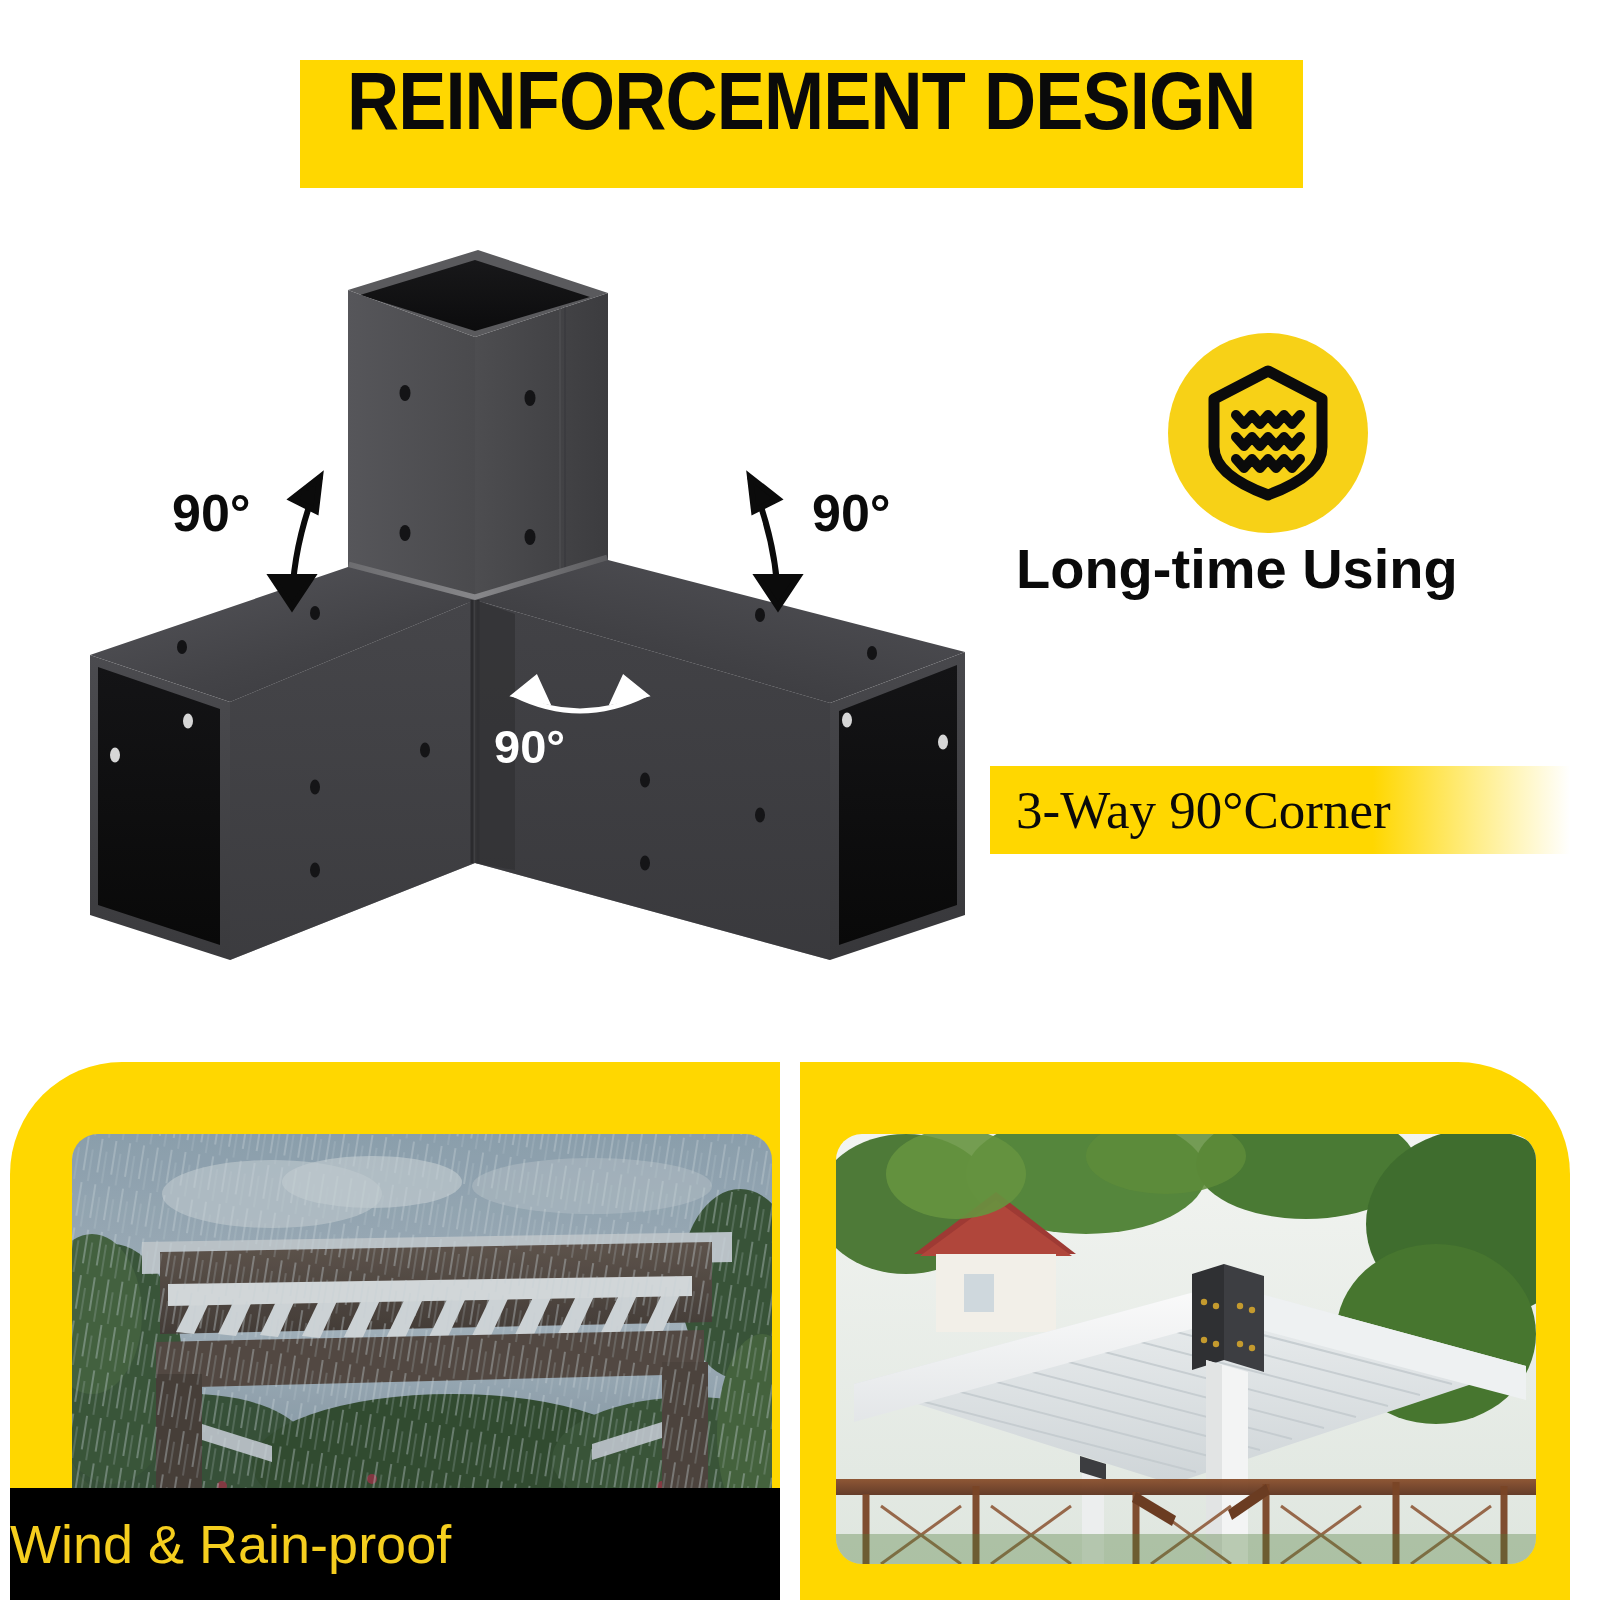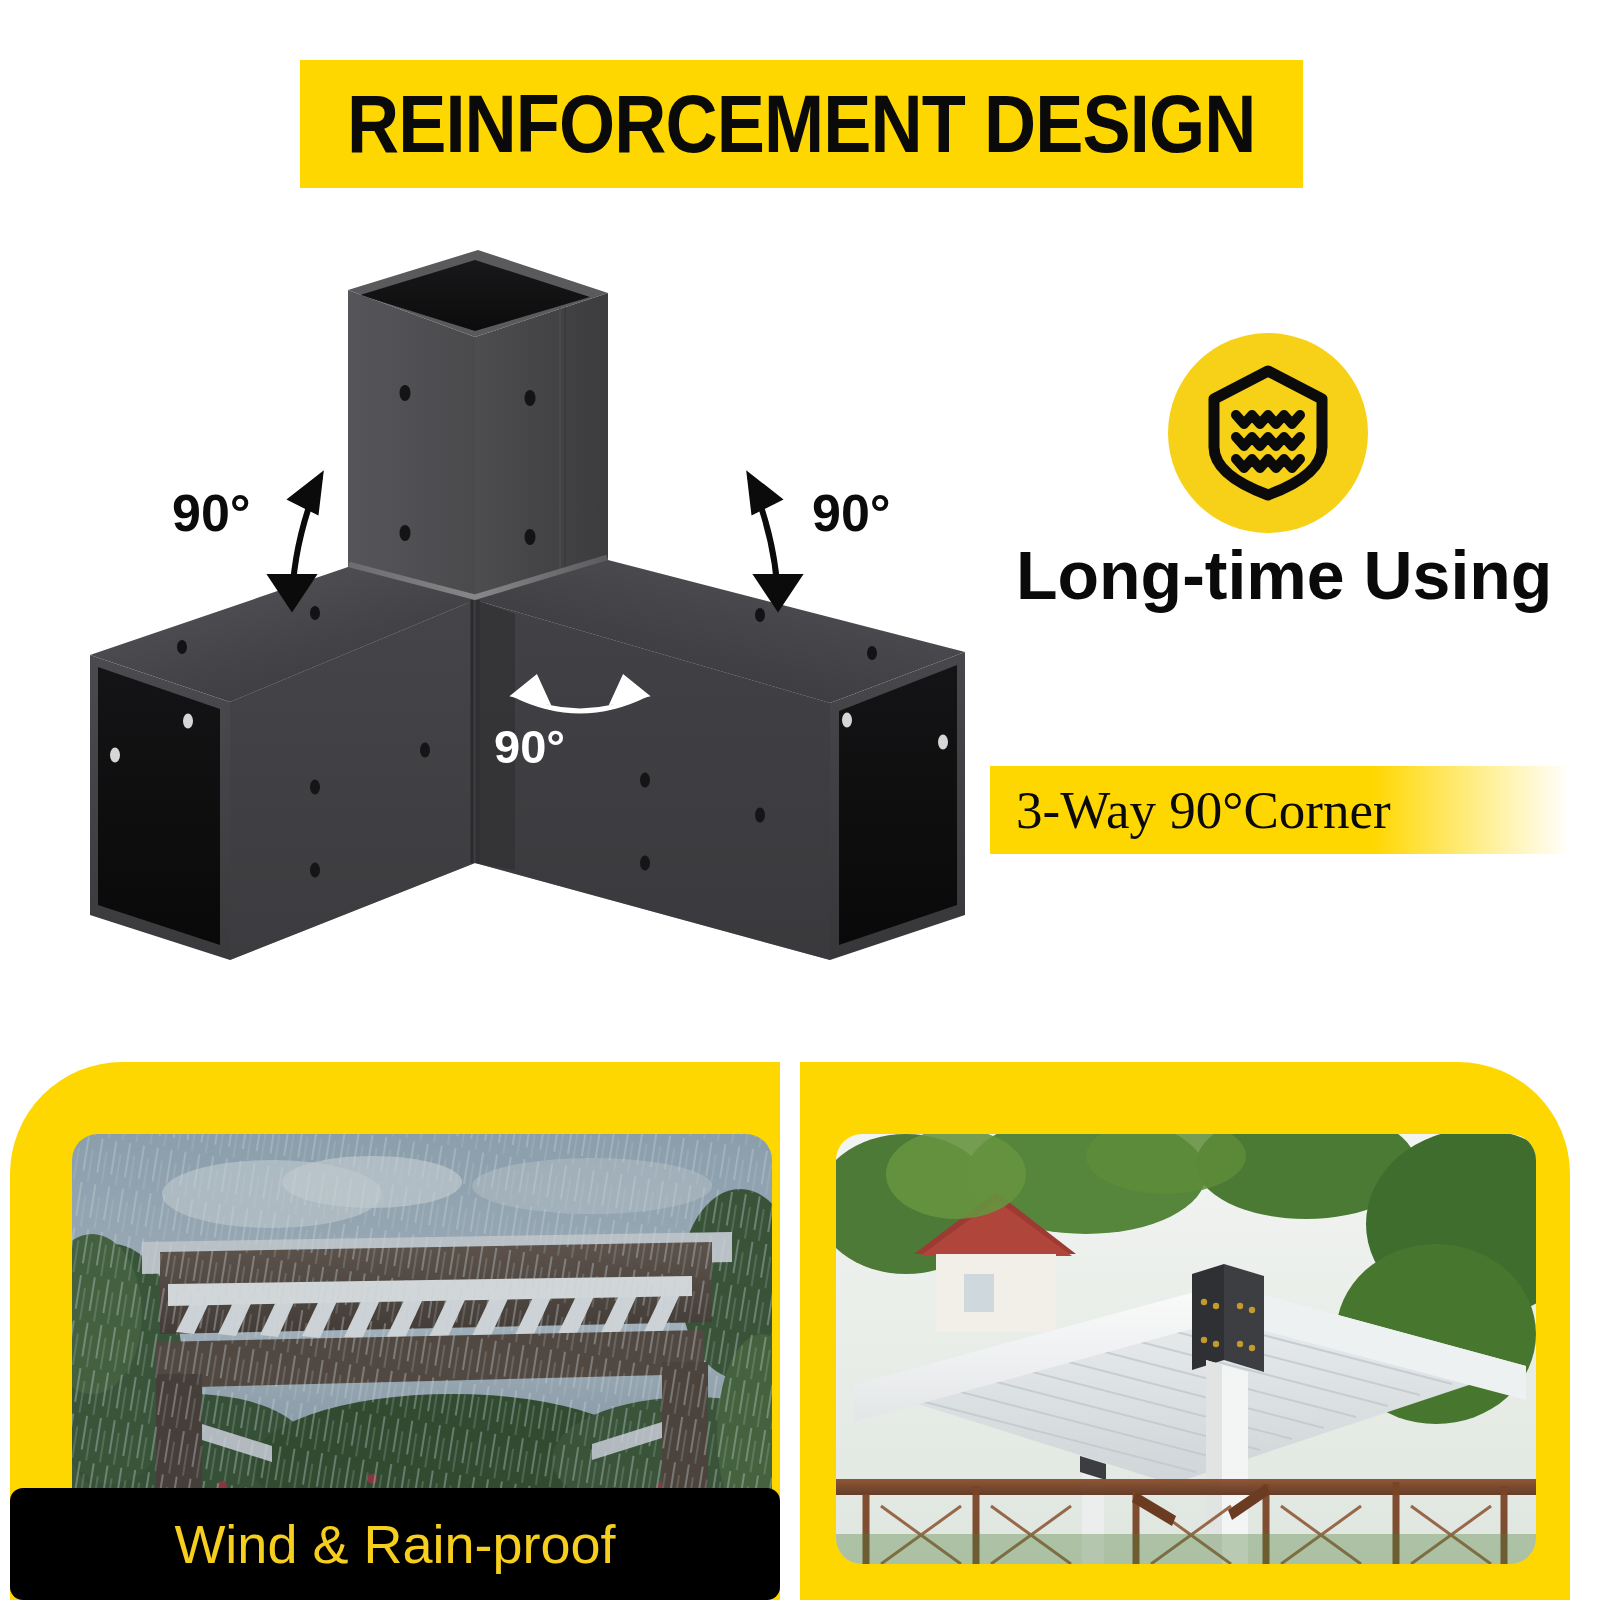--- a/index.html
+++ b/index.html
@@ -18,21 +18,20 @@
 
   
   .header-banner {
     position: absolute;
     left: 300px;
     top: 60px;
     width: 1003px;
     height: 128px;
     background: #FFD700;
     display: flex;
-    align-items: center;
     justify-content: center;
   }
   .header-title {
     font-family: "Liberation Sans Narrow", "Liberation Sans", sans-serif;
     font-weight: 700;
     font-size: 82px;
     letter-spacing: -1px;
     color: #0a0a0a;
     transform: scaleX(0.88);
     white-space: nowrap;
@@ -89,21 +88,21 @@
   .shield-badge svg { display: block; }
 
   .feature-heading {
     position: absolute;
     left: 1016px;
     top: 538px;
     width: 520px;
     text-align: left;
     font-family: "Liberation Sans", sans-serif;
     font-weight: 700;
-    font-size: 68px;
+    font-size: 56px;
     color: #0a0a0a;
     line-height: 1.1;
     white-space: nowrap;
   }
 
   .corner-bar {
     position: absolute;
     left: 990px;
     top: 766px;
     width: 580px;
@@ -157,22 +156,20 @@
 
   .card-caption {
     position: absolute;
     left: 0;
     bottom: 0;
     width: 100%;
     height: 112px;
     background: #000000;
     display: flex;
     align-items: center;
-    justify-content: center;
-    border-radius: 13px;
   }
   .card-caption-text {
     font-family: "Liberation Sans", sans-serif;
     font-weight: 400;
     font-size: 54px;
     color: #F5CE1E;
     white-space: nowrap;
     line-height: 1;
   }
 </style>

